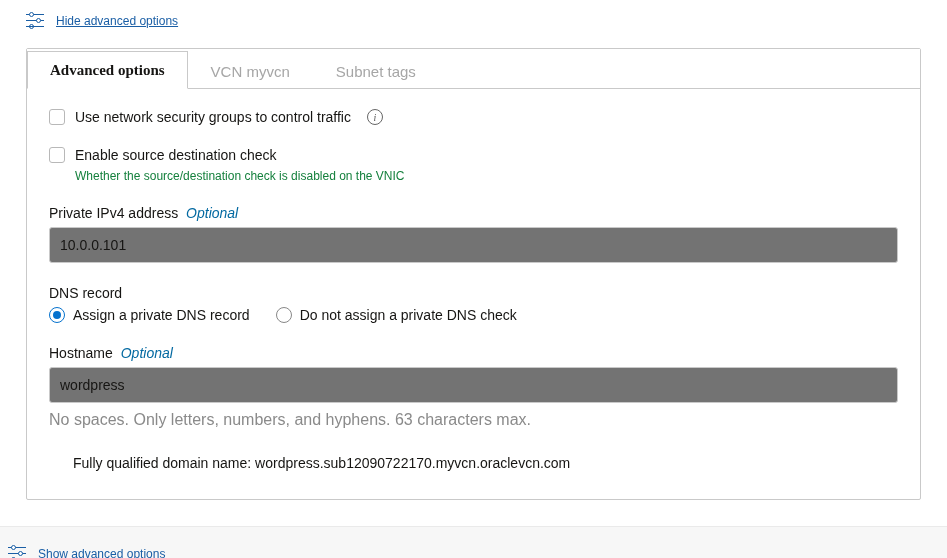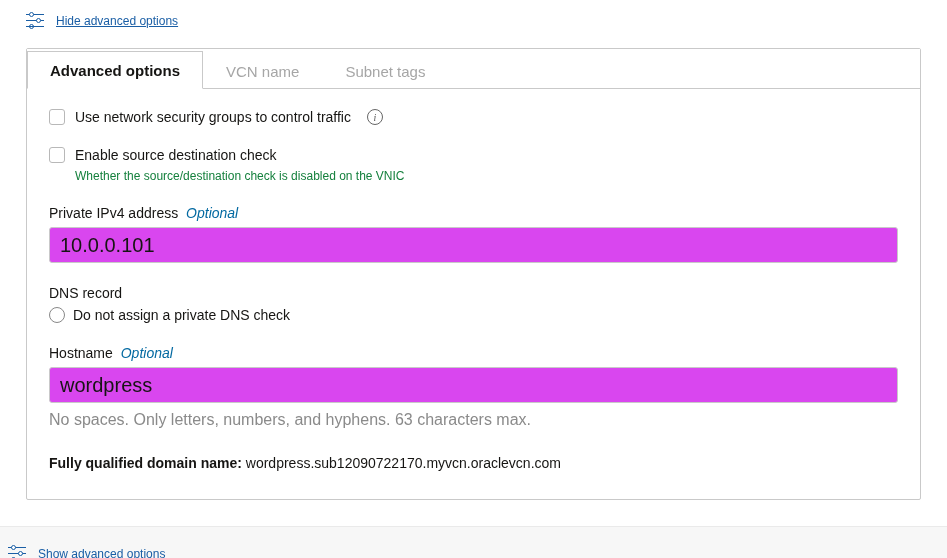--- a/index.html
+++ b/index.html
@@ -85,20 +85,21 @@
     border-bottom: none;
     position: relative;
     top: 1px;
   }
   .tab.active {
     color: #161513;
     font-weight: 600;
     border: 1px solid #c9c9c9;
     border-bottom: 1px solid #fff;
     background: #fff;
+    font-family: Liberation Serif, serif;
   }
   .tab-body {
     padding: 20px 22px 28px 22px;
   }
   .chk-row {
     display: flex;
     align-items: flex-start;
     gap: 10px;
     margin-bottom: 6px;
   }
@@ -144,23 +145,23 @@
     color: #0369a1;
     font-style: italic;
     margin-left: 4px;
   }
   .text-input {
     width: 100%;
     height: 36px;
     border: 1px solid #c9c9c9;
     border-radius: 3px;
     padding: 10px 10px;
-    font-size: 20px;
-    color: #161513;
-    background: #d946ef;
+    font-size: 14px;
+    color: #161513;
+    background: #737373;
   }
   .radio-row {
     display: flex;
     align-items: center;
     gap: 26px;
     margin-top: 6px;
   }
   .radio-item {
     display: flex;
     align-items: center;
@@ -187,42 +188,42 @@
   }
   .hint-below {
     font-size: 16px;
     color: #8a8a8a;
     margin-top: 8px;
   }
   .fqdn {
     margin-top: 26px;
     font-size: 14px;
   }
-  .fqdn-label { font-weight: 700; }
+  .fqdn-label { font-weight: 400; margin-left: 24px; }
 </style>
 </head>
 <body>
 
 <div class="wrapper">
   <div class="panel-outer">
 
     <div class="toggle-link-row">
       <span class="slider-icon">
         <span></span>
         <span class="dot1"></span>
           <span class="dot2"></span>
           <span class="dot3"></span>
       </span>
       <a class="link">Hide advanced options</a>
     </div>
 
     <div class="tabs-container">
       <div class="tabs-bar">
         <div class="tab active">Advanced options</div>
-        <div class="tab">VCN name</div>
+        <div class="tab">VCN myvcn</div>
         <div class="tab">Subnet tags</div>
       </div>
 
       <div class="tab-body">
 
         <div class="chk-row">
           <span class="chk"></span>
           <span class="chk-label">Use network security groups to control traffic</span>
           <span class="info-icon">i</span>
         </div>
@@ -237,20 +238,24 @@
           <div class="field-label">
             <span>Private IPv4 address</span>
             <span class="optional">Optional</span>
           </div>
           <input type="text" class="text-input" value="10.0.0.101" style="">
         </div>
 
         <div class="field-block">
           <div class="field-label">DNS record</div>
           <div class="radio-row">
+            <div class="radio-item">
+              <span class="radio selected"></span>
+              <span>Assign a private DNS record</span>
+            </div>
             <div class="radio-item">
               <span class="radio"></span>
               <span>Do not assign a private DNS check</span>
             </div>
           </div>
         </div>
 
         <div class="field-block">
           <div class="field-label">
             <span>Hostname</span>

